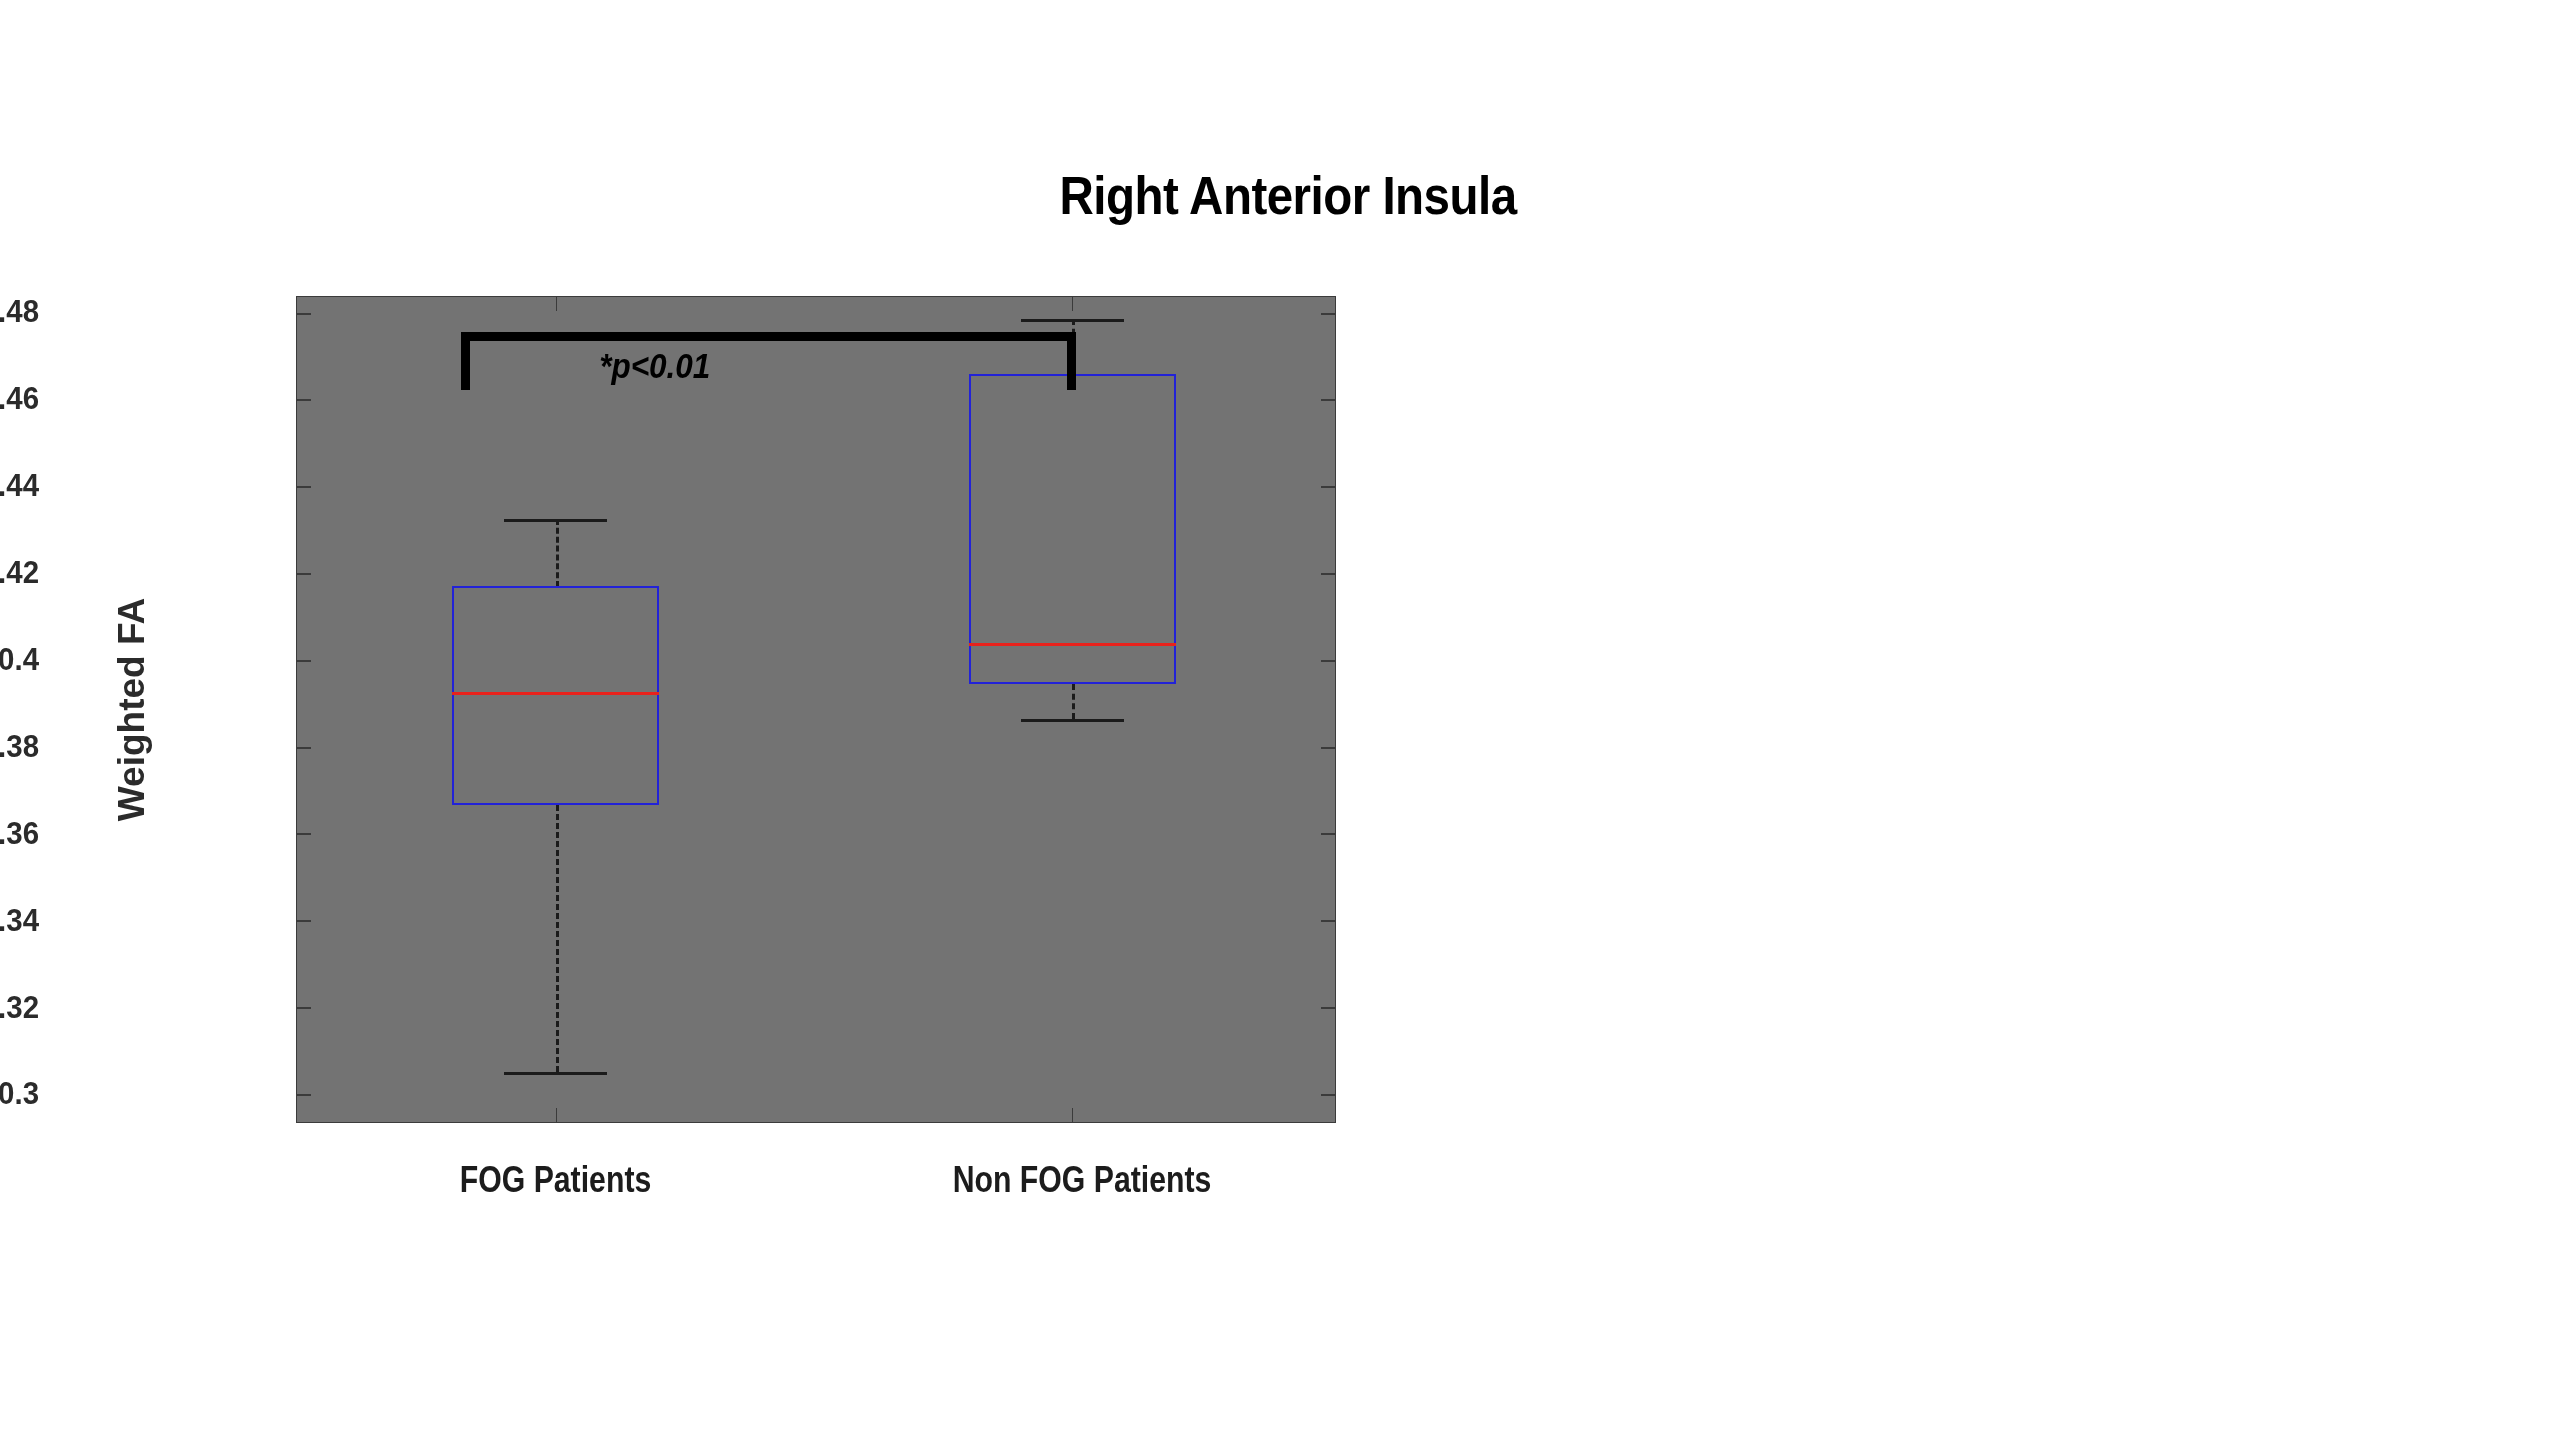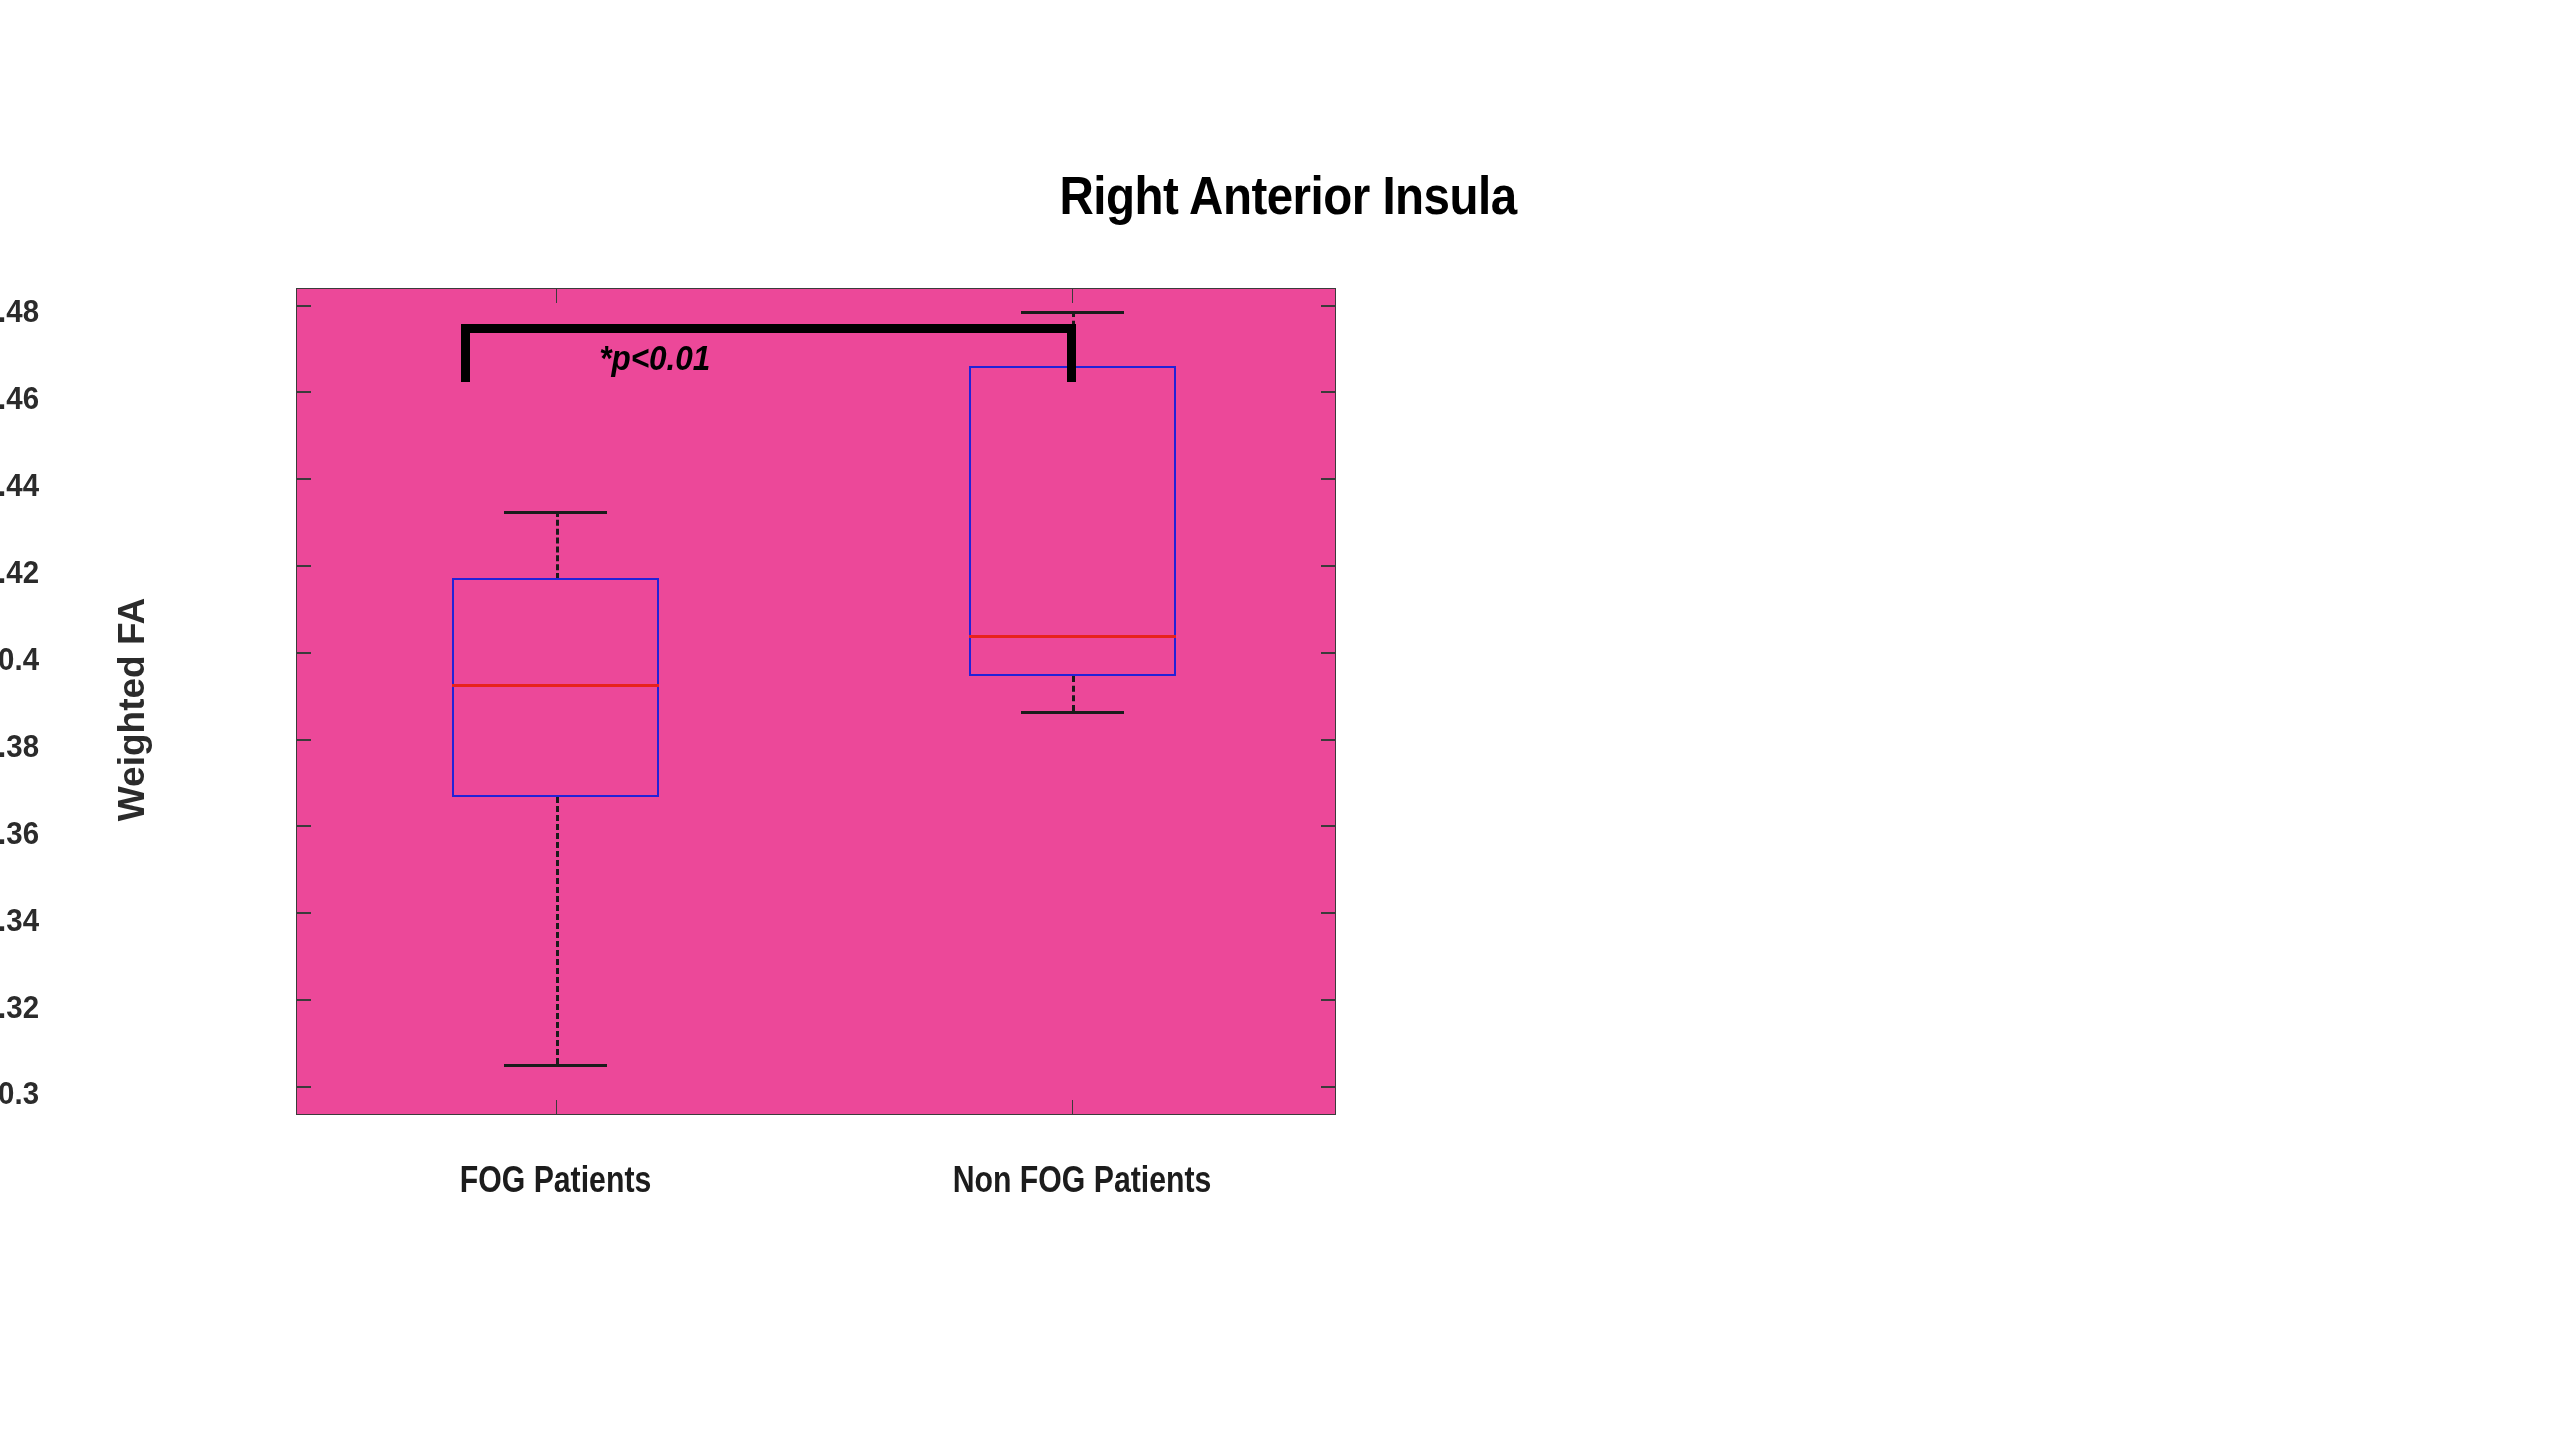--- a/index.html
+++ b/index.html
@@ -10,22 +10,22 @@
   #fig-title{
     position:absolute;left:0;top:164px;width:2576px;text-align:center;
     font-size:54px;font-weight:bold;color:#000;letter-spacing:-0.6px;
     transform:scaleX(0.88);transform-origin:center top;
   }
 
   
   #panel-box{position:absolute;left:0;top:0;width:1385px;height:1449px;}
 
   #box-plotarea{
-    position:absolute;left:296px;top:288px;width:1040px;height:827px;
-    border:1.9px solid #3b3b3b;box-sizing:border-box;background:#ec4899;
+    position:absolute;left:296px;top:296px;width:1040px;height:827px;
+    border:1.9px solid #3b3b3b;box-sizing:border-box;background:#737373;
   }
   .ytick-line{position:absolute;left:0;width:14px;height:0;
      border-top:2.6px solid #3b3b3b;}
   .ytick-line.right{left:auto;right:0;}
   .xtick-line{position:absolute;top:0;height:14px;width:0;
      border-left:1.9px solid #3b3b3b;}
   .xtick-line.bottom{top:auto;bottom:0;}
 
   .ylabel-txt{
     position:absolute;right:1346px;width:193px;text-align:right;

